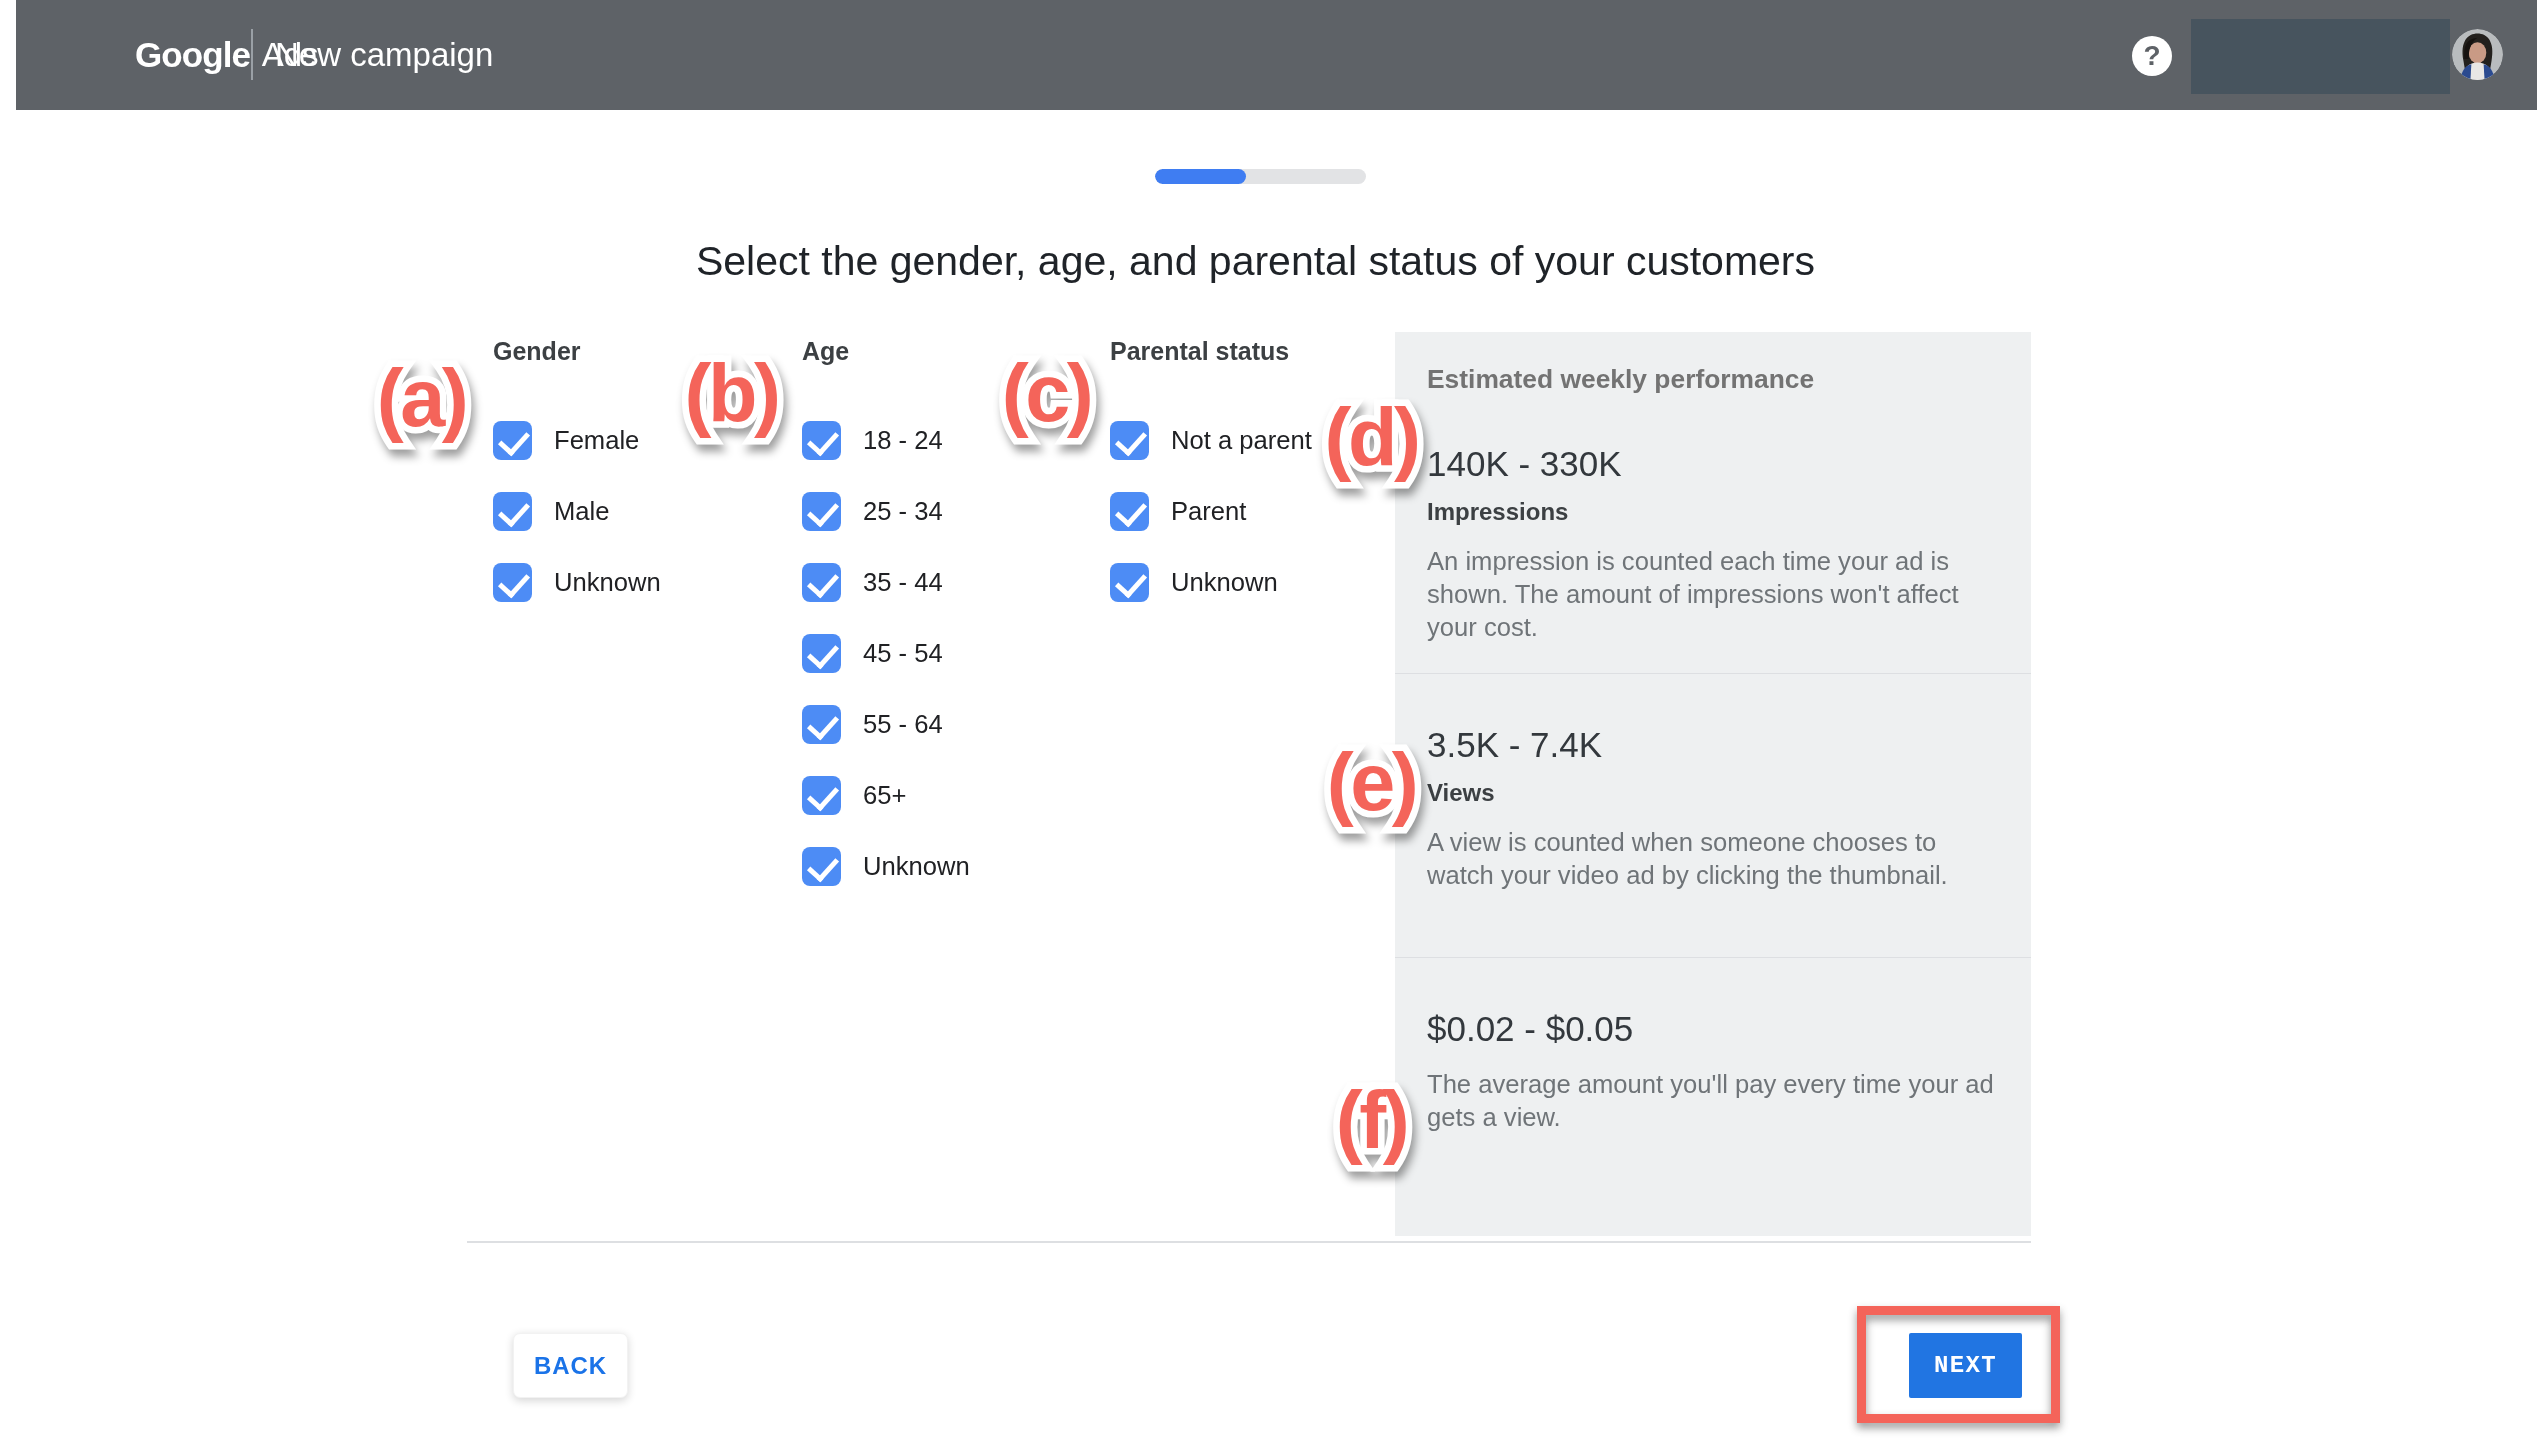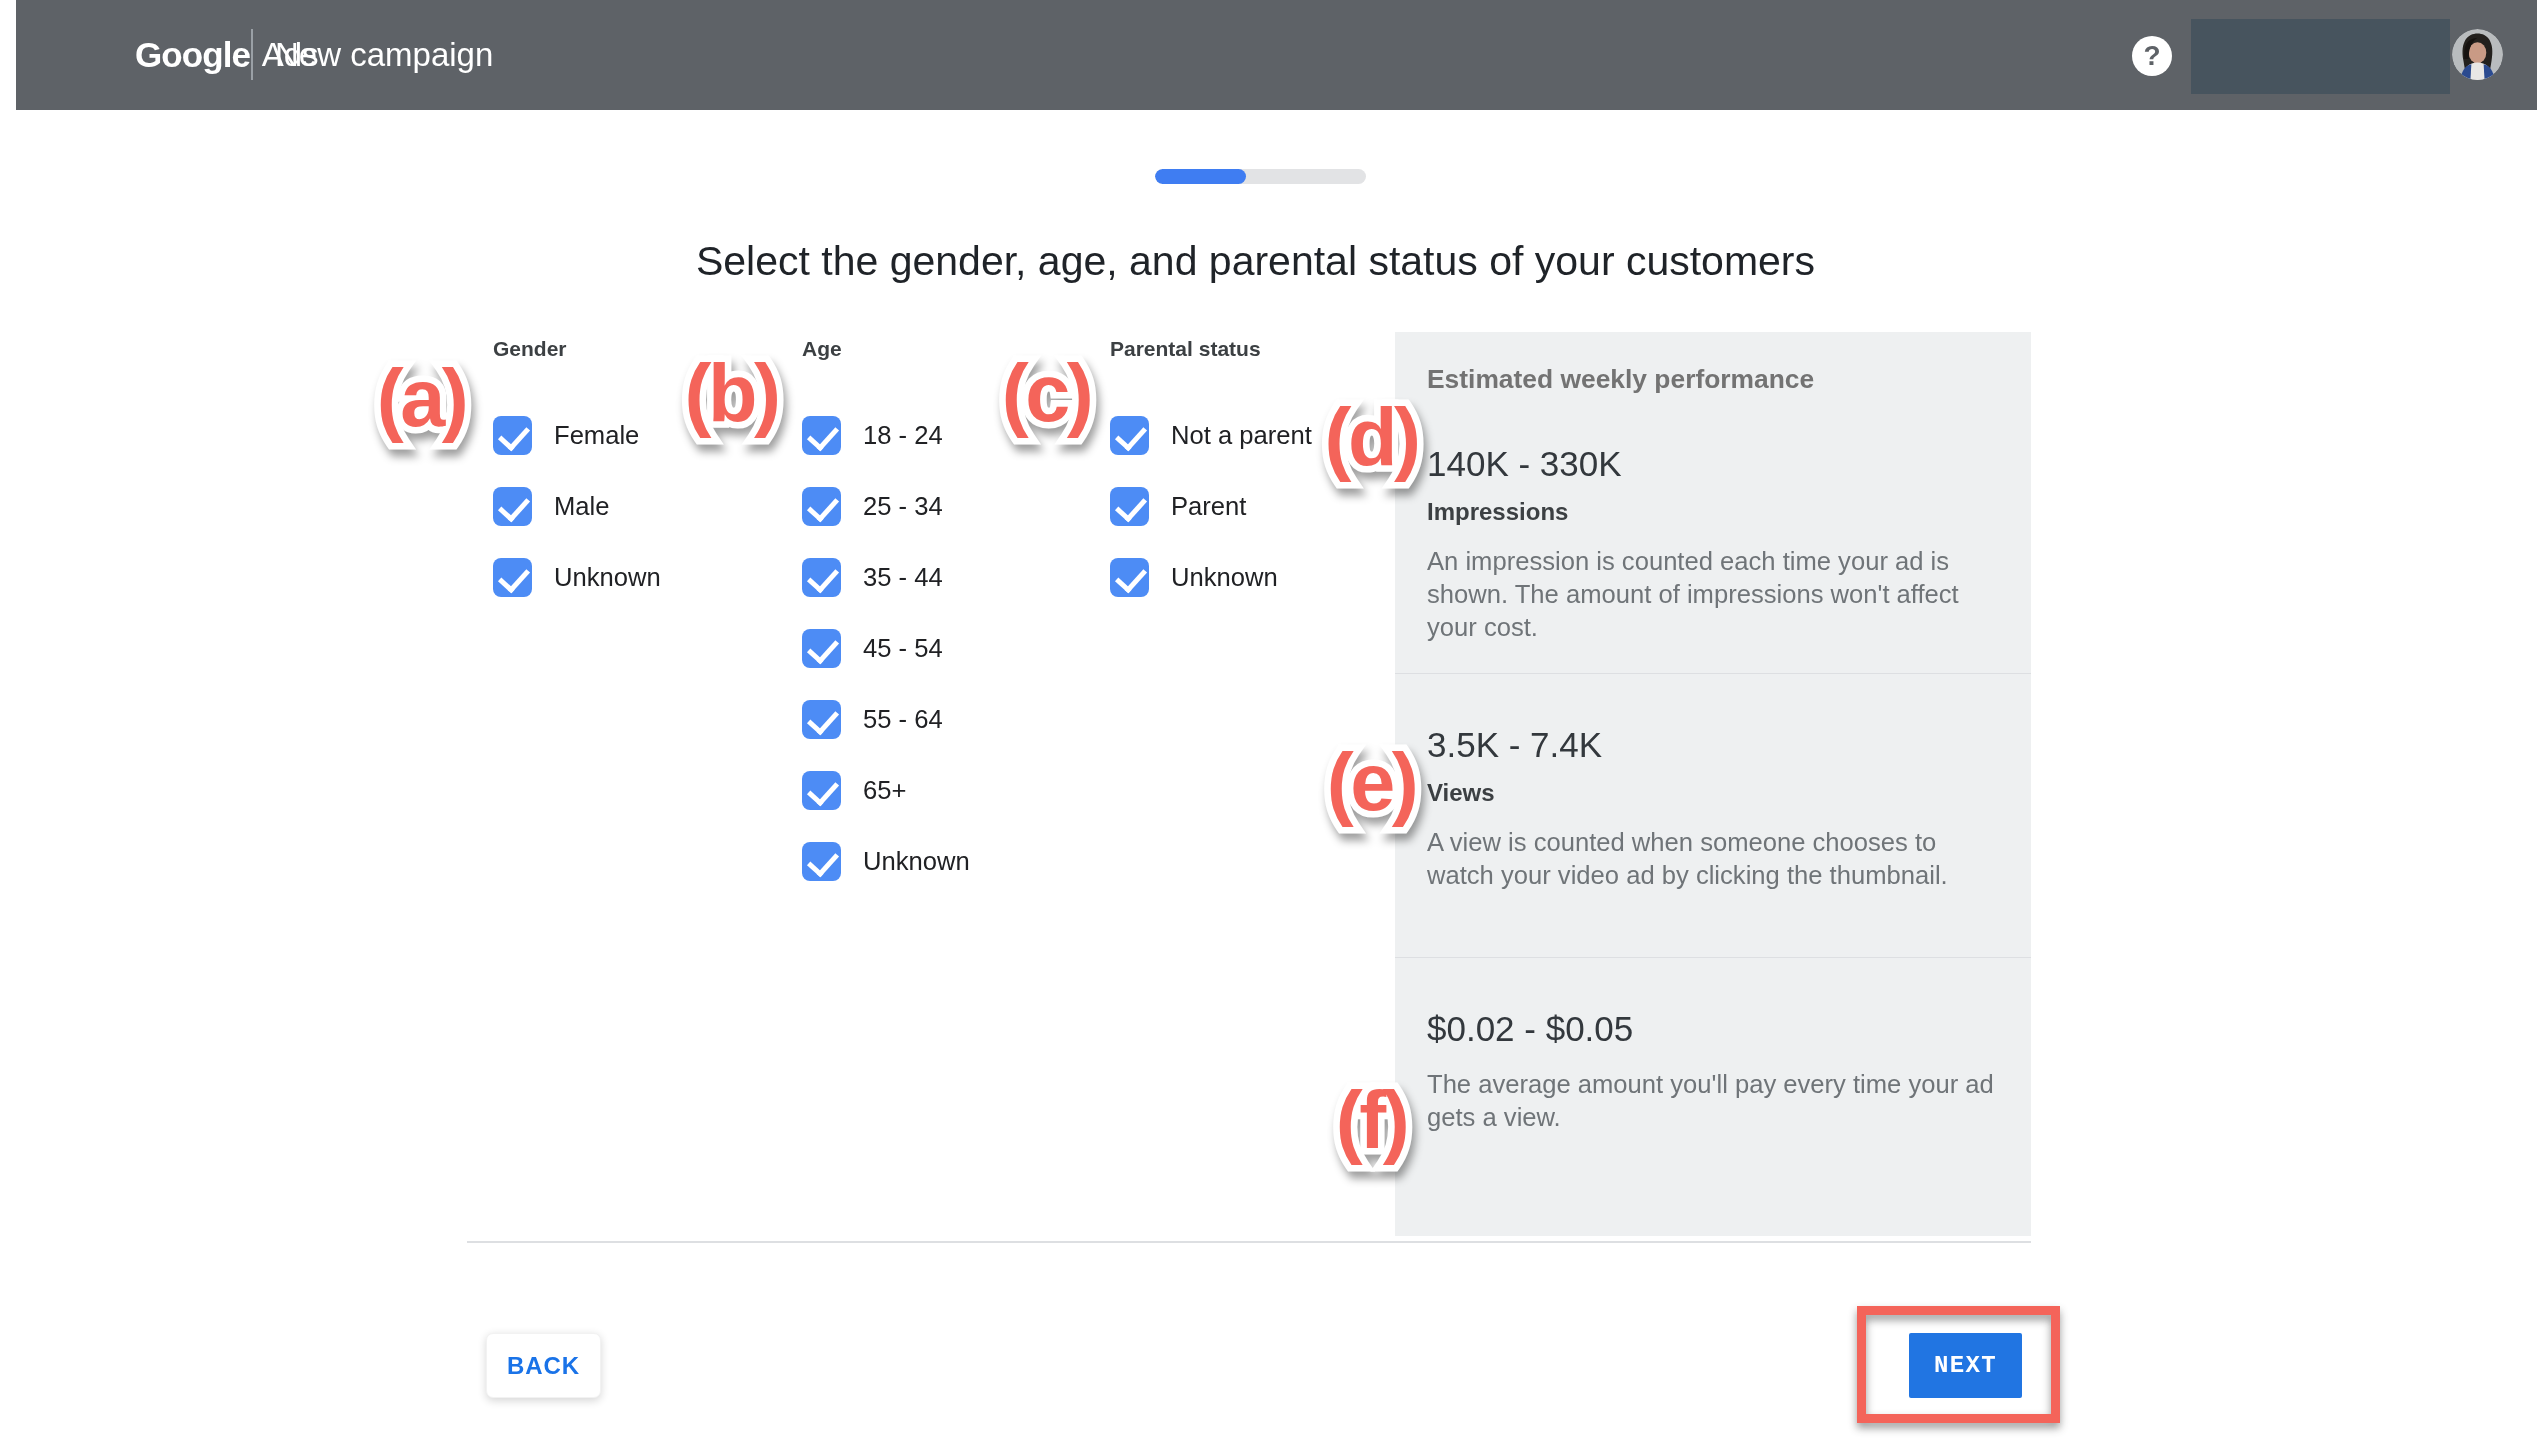--- a/index.html
+++ b/index.html
@@ -27,21 +27,21 @@
 
   
   .heading{position:absolute;left:480px;top:238px;width:1551px;margin:0;text-align:center;
            font-size:41px;font-weight:400;color:#1f2328;}
 
   
   .group{position:absolute;top:337px;}
   .group-gender{left:493px;}
   .group-age{left:802px;}
   .group-parental{left:1110px;}
-  .group h2{margin:0;font-size:21px;font-weight:700;color:#3c4043;}
+  .group h2{margin:0;font-size:25px;font-weight:700;color:#3c4043;}
   .options{margin-top:55px;}
   .option{display:flex;align-items:center;height:39px;margin-bottom:32px;cursor:pointer;}
   .cb{width:39px;height:39px;border-radius:8px;background:var(--checkbox-blue,#4d8cf5);position:relative;flex:none;}
   .cb::after{content:"";position:absolute;left:11.5px;top:5.3px;width:13.2px;height:23px;
              border:solid #fff;border-width:0 5.3px 5.3px 0;transform:rotate(42deg);}
   .option-label{margin-left:22px;font-size:25.6px;color:var(--text-primary,#202124);white-space:nowrap;}
 
   
   .panel{position:absolute;left:1395px;top:332px;width:636px;height:904px;background:var(--panel-bg,#eef0f1);}
   .section{box-sizing:border-box;padding:0 32px;border-bottom:1.8px solid var(--divider,#dddfe2);}
@@ -50,21 +50,21 @@
   .s3{height:278px;border-bottom:none;}
   .panel-title{margin:0;padding-top:32px;font-size:26.4px;font-weight:700;color:#737373;}
   .metric-value{font-size:35px;font-weight:400;color:#33383d;}
   .s1 .metric-value{margin-top:49px;}
   .s2 .metric-value,.s3 .metric-value{padding-top:51px;}
   .metric-label{margin-top:14px;font-size:24px;font-weight:700;color:#3c4043;}
   .metric-desc{margin:19.4px 0 0;font-size:25.6px;line-height:33px;color:var(--text-muted,#6f7478);max-width:578px;}
 
   
   .footer-divider{position:absolute;left:467px;top:1241px;width:1564px;height:1.8px;background:var(--divider,#dddfe2);}
-  .back-btn{position:absolute;left:486px;top:1333px;width:115px;height:65px;background:#fff;
+  .back-btn{position:absolute;left:513px;top:1333px;width:115px;height:65px;background:#fff;
             border:0.9px solid #f2f2f2;border-radius:7px;box-shadow:0 2.6px 8px rgba(0,0,0,0.16);
             color:var(--accent-blue,#1a73e8);font-size:24px;font-weight:700;letter-spacing:0.9px;
             font-family:inherit;cursor:pointer;}
   .next-btn{position:absolute;left:1909px;top:1333px;width:113px;height:65px;border:none;border-radius:2px;
             background:var(--next-button-bg,#2175e2);color:#fff;font-size:24px;font-weight:700;
             letter-spacing:1.3px;font-family:Liberation Mono, monospace;cursor:pointer;}
   .next-frame{position:absolute;left:1857px;top:1306px;width:203px;height:117px;box-sizing:border-box;
               border:9.7px solid var(--annotation-red,#f4645a);
               filter:drop-shadow(0 5.3px 4.4px rgba(30,30,30,0.45));pointer-events:none;}
 

